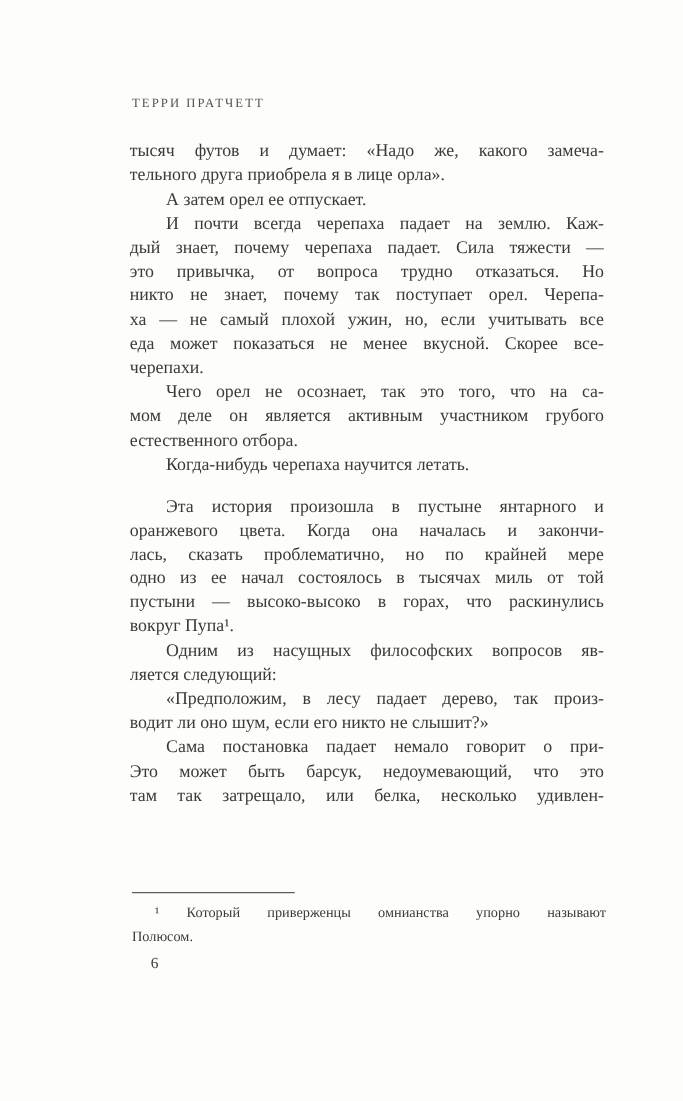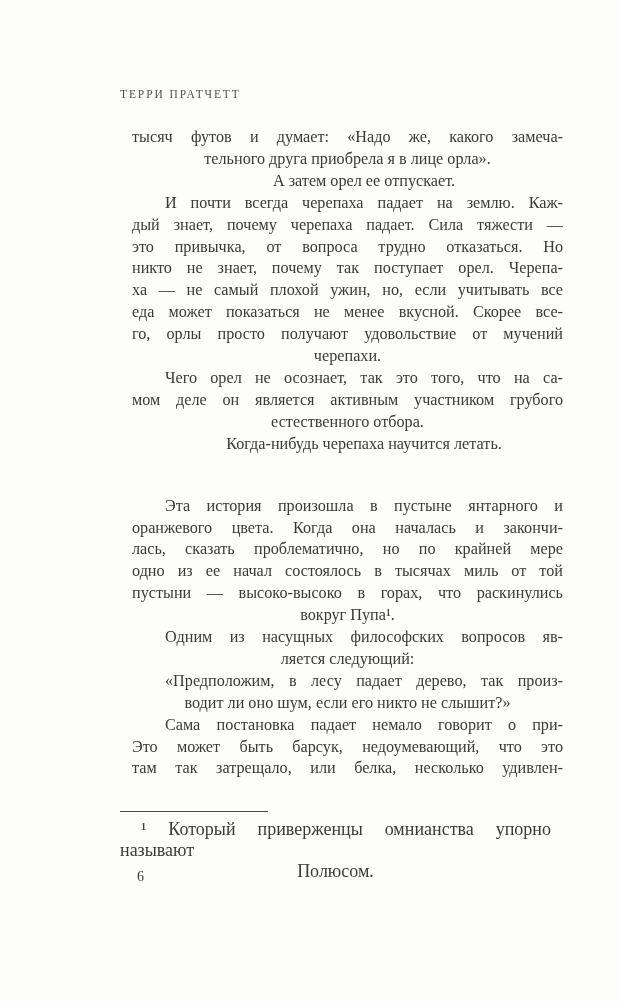--- a/index.html
+++ b/index.html
@@ -21,43 +21,43 @@
   }
   .running-header{
     position:absolute;
     top:88px;left:120px;
     font-size:11.5px;
     letter-spacing:1.9px;
     color:#55514d;
   }
   .text-block{
     position:absolute;
-    top:127px;left:132px;
+    top:127px;left:118px;
     width:431px;
     font-size:16.2px;
     line-height:21.9px;
     overflow:hidden;
     font-family:Liberation Serif, serif;
   }
   .para{margin:0;}
-  .para.gap{margin-top:40px;}
-  .line{text-align:center;}
+  .para.gap{margin-top:16px;}
+  .line{text-align:left;}
   .line.just{text-align:justify;text-align-last:justify;}
   .line.ind{text-indent:33px;}
   .footnote-sep{
     position:absolute;
     top:811px;left:120px;
     width:148px;height:0;
     border-top:1px solid var(--rule);
   }
   .footnote{
     position:absolute;
     top:819px;left:120px;
     width:431px;
-    font-size:18px;
+    font-size:13px;
     line-height:21px;
   }
   .footnote .line.ind{text-indent:21px;}
   .page-number{
     position:absolute;
     top:869px;left:137px;
     font-size:14px;
   }
 </style>
 </head>
@@ -74,21 +74,20 @@
       <div class="para">
         <div class="line ind">А затем орел ее отпускает.</div>
       </div>
       <div class="para">
         <div class="line just ind">И почти всегда черепаха падает на землю. Каж-</div>
         <div class="line just">дый знает, почему черепаха падает. Сила тяжести —</div>
         <div class="line just">это привычка, от вопроса трудно отказаться. Но</div>
         <div class="line just">никто не знает, почему так поступает орел. Черепа-</div>
         <div class="line just">ха — не самый плохой ужин, но, если учитывать все</div>
         <div class="line just">еда может показаться не менее вкусной. Скорее все-</div>
-        <div class="line just">го, орлы просто получают удовольствие от мучений</div>
         <div class="line">черепахи.</div>
       </div>
       <div class="para">
         <div class="line just ind">Чего орел не осознает, так это того, что на са-</div>
         <div class="line just">мом деле он является активным участником грубого</div>
         <div class="line">естественного отбора.</div>
       </div>
       <div class="para">
         <div class="line ind">Когда-нибудь черепаха научится летать.</div>
       </div>

